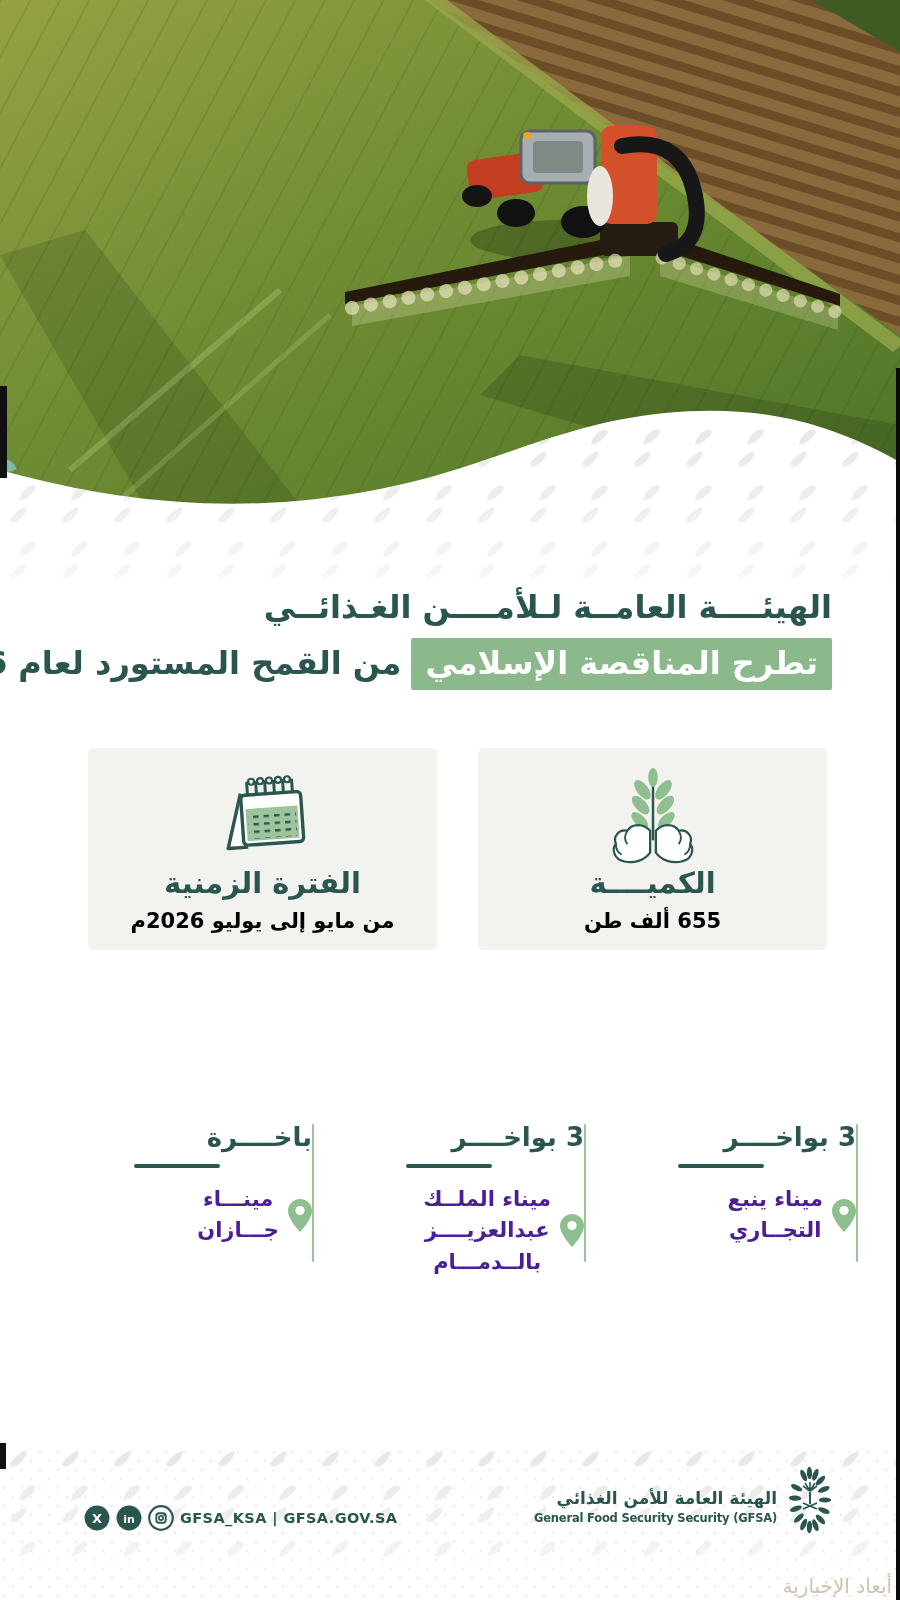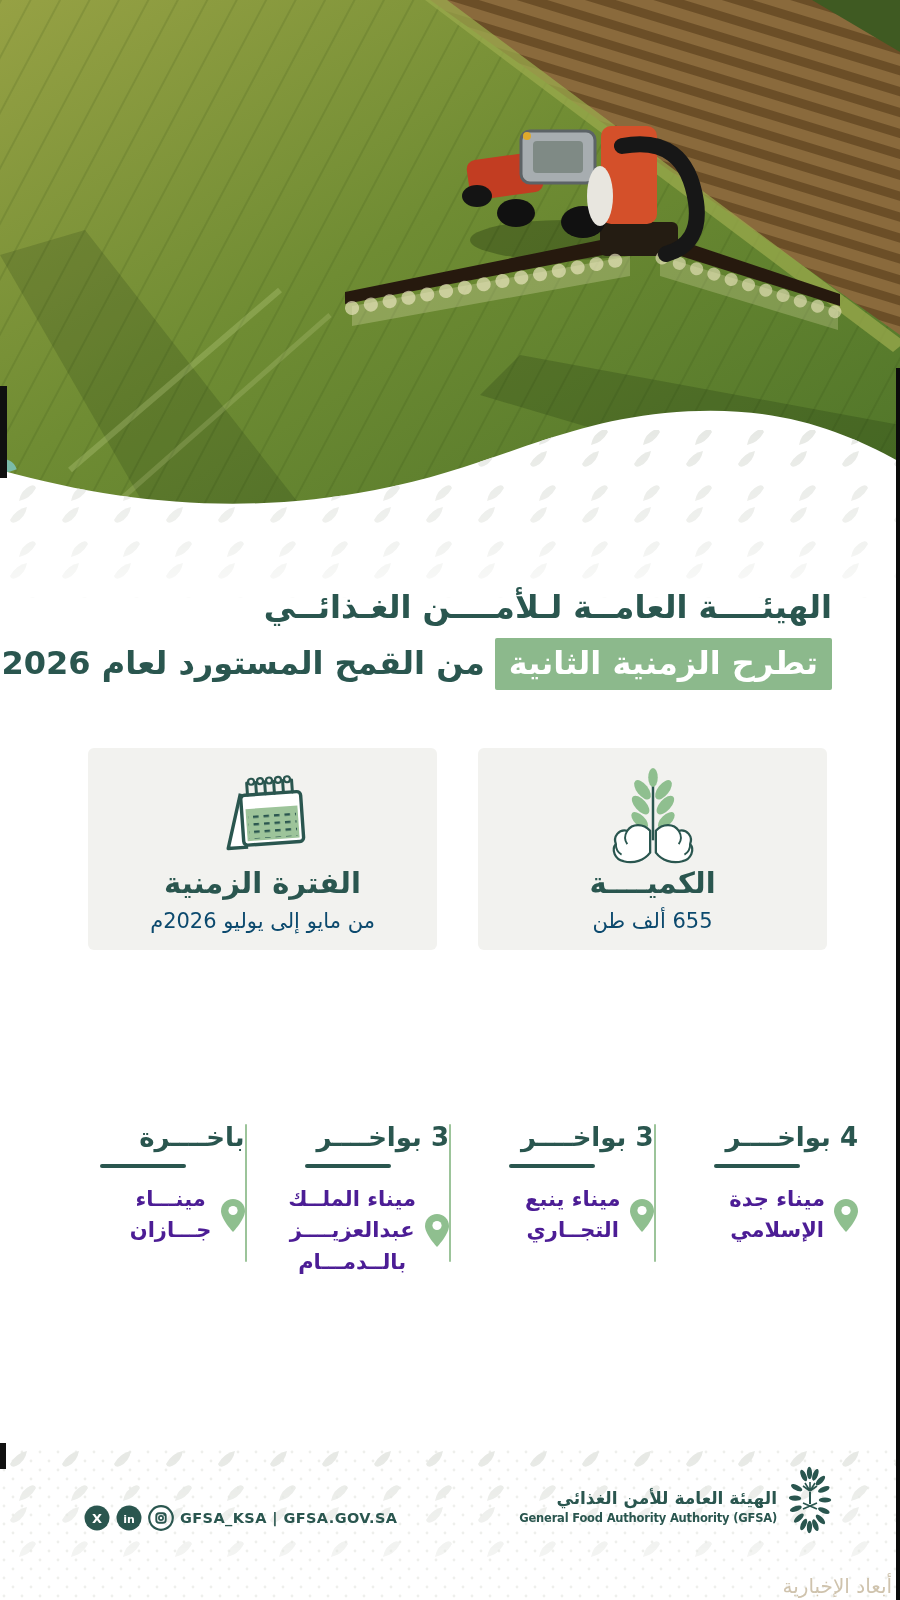--- a/index.html
+++ b/index.html
@@ -22,21 +22,21 @@
   .cards{
     position:absolute;top:748px;left:88px;width:739px;height:202px;z-index:2;
     direction:rtl;display:flex;gap:41px;
   }
   .card{
     flex:1;background:#f2f2ef;border-radius:6px;
     display:flex;flex-direction:column;align-items:center;padding-top:18px;box-sizing:border-box;
   }
   .card-icon{height:100px;display:flex;align-items:center;justify-content:center}
   .card-title{font-size:29px;font-weight:bold;color:#2a564f;margin-top:0px;white-space:nowrap}
-  .card-value{font-size:21px;font-weight:normal;color:#0c4a6e;margin-top:9px;direction:rtl;white-space:nowrap}
+  .card-value{font-size:21px;font-weight:bold;color:#000000;margin-top:9px;direction:rtl;white-space:nowrap}
   
   .banner{
     position:absolute;top:1008px;left:143px;width:614px;height:66px;z-index:2;
     background:#2a564f;border-radius:10px;color:#fff;direction:rtl;
     display:flex;align-items:center;justify-content:center;
     font-size:36px;font-weight:bold;white-space:nowrap;
   }
   
   .ports{
     position:absolute;top:1122px;left:42px;width:816px;z-index:2;
@@ -138,21 +138,21 @@
     </g>
 
     <use href="#wavePath" fill="#ffffff"></use>
     <rect x="0" y="430" width="900" height="168" fill="url(#p-leaf)" clip-path="url(#clip-wave)" mask="url(#mask-fade)"></rect>
   </svg>
 
   <span class="leaf-teal"></span>
 
   <div class="title-wrap">
     <div class="title-line1">الهيئــــة العامــة لـلأمــــن الغـذائــي</div>
-    <div class="title-line2"><span class="hl">تطرح الزمنية الثانية</span><span>من القمح المستورد لعام  2026م</span></div>
+    <div class="title-line2"><span class="hl">تطرح المناقصة الإسلامي</span><span>من القمح المستورد لعام  2026م</span></div>
   </div>
 
   <div class="cards">
 
     <div class="card">
       <div class="card-icon">
         <svg width="96" height="100" viewBox="0 0 100 105">
           <path d="M50,78 C50,55 50,30 50,10" fill="none" stroke="#2a564f" stroke-width="2.6"></path>
           <ellipse cx="50" cy="12" rx="5" ry="10" fill="#8fbf8f"></ellipse>
           <ellipse cx="39" cy="25" rx="6" ry="12" transform="rotate(-38 39 25)" fill="#8fbf8f"></ellipse>
@@ -203,35 +203,20 @@
         </svg>
       </div>
       <div class="card-title">الفترة الزمنية</div>
       <div class="card-value">من مايو إلى يوليو 2026م</div>
     </div>
   </div>
 
 
   <div class="ports">
 
-    <div class="port">
-      <div class="port-ships">4 بواخــــر</div>
-      <div class="port-rule"></div>
-      <div class="port-loc">
-        <svg width="24" height="33" viewBox="0 0 24 33">
-          <path d="M12,0C5.4,0 0,5.4 0,12c0,8.4 12,21 12,21s12,-12.6 12,-21C24,5.4 18.6,0 12,0z" fill="#8fbf8f"></path>
-          <circle cx="12" cy="11.5" r="4.6" fill="#ffffff"></circle>
-        </svg>
-        <div class="port-name">
-          <div>ميناء جدة</div>
-            <div>الإسلامي</div>
-            <div></div>
-        </div>
-      </div>
-    </div>
 
     <div class="vdiv"></div>
 
     <div class="port">
       <div class="port-ships">3 بواخــــر</div>
       <div class="port-rule"></div>
       <div class="port-loc">
         <svg width="24" height="33" viewBox="0 0 24 33">
           <path d="M12,0C5.4,0 0,5.4 0,12c0,8.4 12,21 12,21s12,-12.6 12,-21C24,5.4 18.6,0 12,0z" fill="#8fbf8f"></path>
           <circle cx="12" cy="11.5" r="4.6" fill="#ffffff"></circle>
@@ -320,21 +305,21 @@
       <rect x="8.3" y="8.3" width="9.4" height="9.4" rx="2.8" fill="none" stroke="#2a564f" stroke-width="1.9"></rect>
       <circle cx="13" cy="13" r="2.1" fill="none" stroke="#2a564f" stroke-width="1.7"></circle>
       <circle cx="16.2" cy="9.9" r="0.9" fill="#2a564f"></circle>
     </svg>
     <span class="social-handle">GFSA_KSA | GFSA.GOV.SA</span>
   </div>
 
   <div class="brand">
     <div class="brand-text">
       <div class="brand-ar">الهيئة العامة للأمن الغذائي</div>
-      <div class="brand-en">General Food Authority Authority (GFSA)</div>
+      <div class="brand-en">General Food Security Security (GFSA)</div>
     </div>
     <svg width="48" height="96" viewBox="0 0 48 96">
       <g id="emblem-leaves">
           <ellipse cx="17.66072607388951" cy="17.529689750010448" rx="2.6" ry="6.2" transform="rotate(-25 17.66072607388951 17.529689750010448)" fill="#2a564f"></ellipse>
           <ellipse cx="23.47650754946249" cy="15.016447670484414" rx="2.6" ry="6.2" transform="rotate(-2 23.47650754946249 15.016447670484414)" fill="#2a564f"></ellipse>
           <ellipse cx="29.375519243179504" cy="16.793328484575554" rx="2.6" ry="6.2" transform="rotate(21 29.375519243179504 16.793328484575554)" fill="#2a564f"></ellipse>
           <ellipse cx="34.41987555688496" cy="22.57782539085642" rx="2.6" ry="6.2" transform="rotate(44 34.41987555688496 22.57782539085642)" fill="#2a564f"></ellipse>
           <ellipse cx="37.807572801786606" cy="31.45025953078961" rx="2.6" ry="6.2" transform="rotate(67 37.807572801786606 31.45025953078961)" fill="#2a564f"></ellipse>
           <ellipse cx="39" cy="42" rx="2.6" ry="6.2" transform="rotate(90 39 42)" fill="#2a564f"></ellipse>
           <ellipse cx="37.807572801786606" cy="52.54974046921039" rx="2.6" ry="6.2" transform="rotate(113 37.807572801786606 52.54974046921039)" fill="#2a564f"></ellipse>

